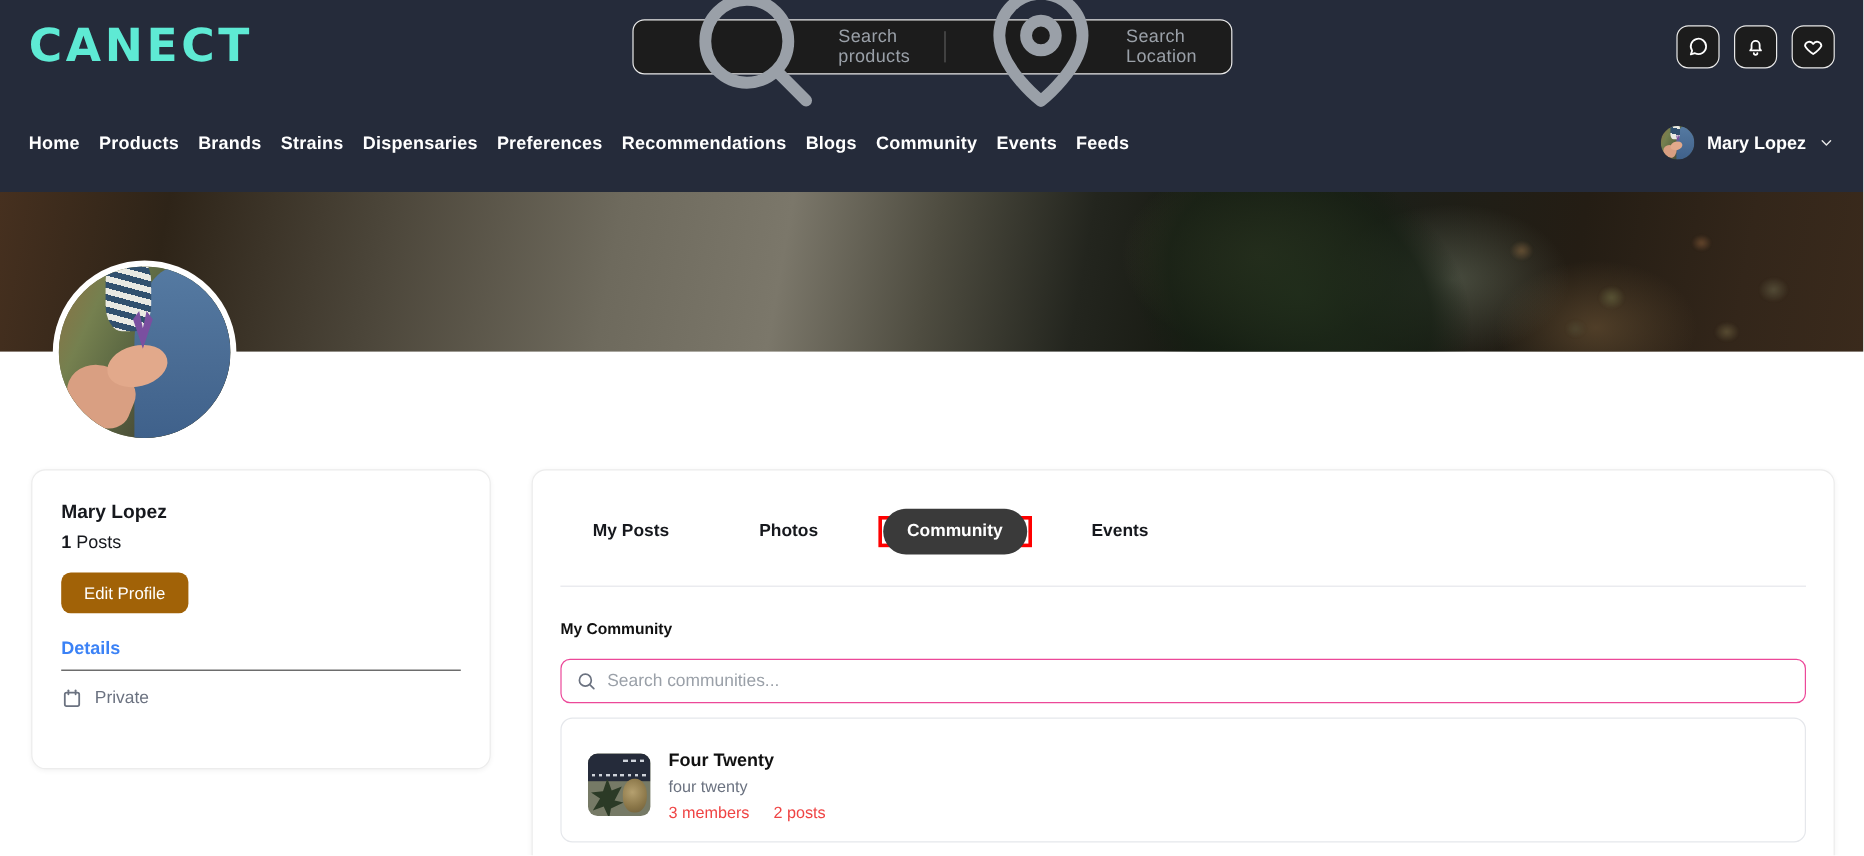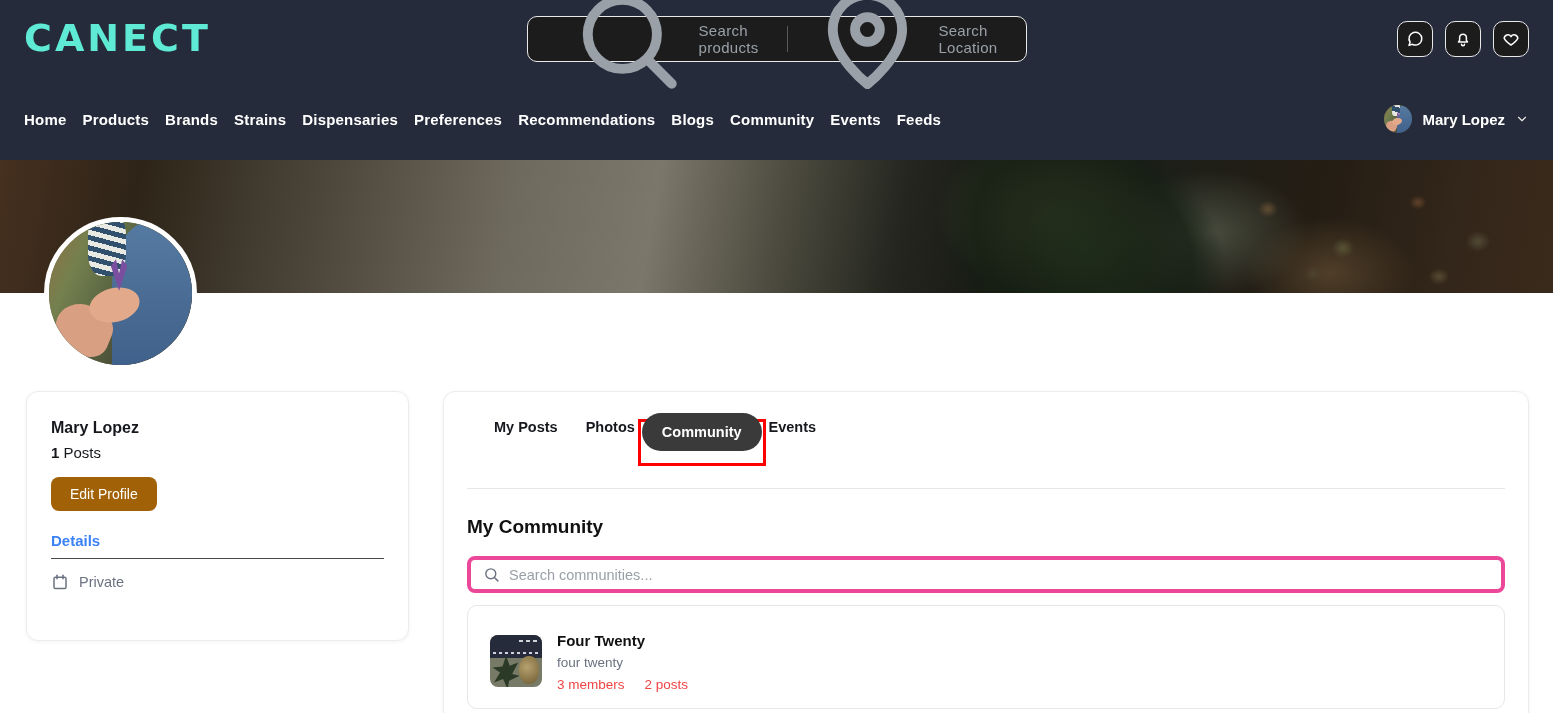--- a/index.html
+++ b/index.html
@@ -106,31 +106,31 @@
     padding-bottom:9px; border-bottom:1px solid #4a4a4a; }
   .pc-row { display:flex; align-items:center; gap:10px; margin-top:14px; font-size:14.5px; color:#6b7280; }
   .pc-row svg { width:18px; height:18px; color:#6b7280; flex:0 0 auto; }
   .pc-row .strong { font-weight:700; color:#262b33; }
   
   .content-card {
     position:absolute; left:443px; top:391px; width:1086px; height:340px;
     background:#fff; border:1px solid #ececec; border-radius:12px;
     box-shadow:0 1px 4px rgba(0,0,0,.05);
   }
-  .tabs { display:flex; gap:28px; padding:27px 0 0 50px; height:74px; }
+  .tabs { display:flex; align-items:center; gap:75px; padding:27px 0 0 50px; height:74px; }
   .tab { font-size:14.5px; font-weight:700; color:#16181d; cursor:pointer; white-space:nowrap; }
   .tab-active-wrap { border:3px solid #ff0000; padding:1px; margin:0 -25px; }
   .tab-active {
     background:#3a3a3a; color:#fff; font-size:14.5px; font-weight:700;
     padding:11px 20px; border-radius:22px; cursor:pointer; white-space:nowrap;
   }
   .tabs-divider { margin:22px 23px 0; border-top:1px solid #e5e7eb; }
-  .section-title { margin:27px 0 0 23px; font-size:19px; font-weight:700; color:#111; }
+  .section-title { margin:27px 0 0 23px; font-size:13px; font-weight:700; color:#111; }
   .community-search {
-    margin:18px 23px 0; height:37px; border:4px solid #ec4899; border-radius:8px;
+    margin:18px 23px 0; height:37px; border:1px solid #ec4899; border-radius:8px;
     display:flex; align-items:center; gap:9px; padding:0 12px; cursor:text; background:#fff;
   }
   .community-search svg { width:17px; height:17px; color:#6b7280; }
   .community-search input {
     border:none; outline:none; flex:1; font-size:14.5px; color:#374151;
     font-family:"Liberation Sans", sans-serif; background:transparent;
   }
   .community-search input::placeholder { color:#9aa0a8; }
   .community-item {
     margin:12px 23px 0; border:1px solid #e5e7eb; border-radius:10px; height:104px;

